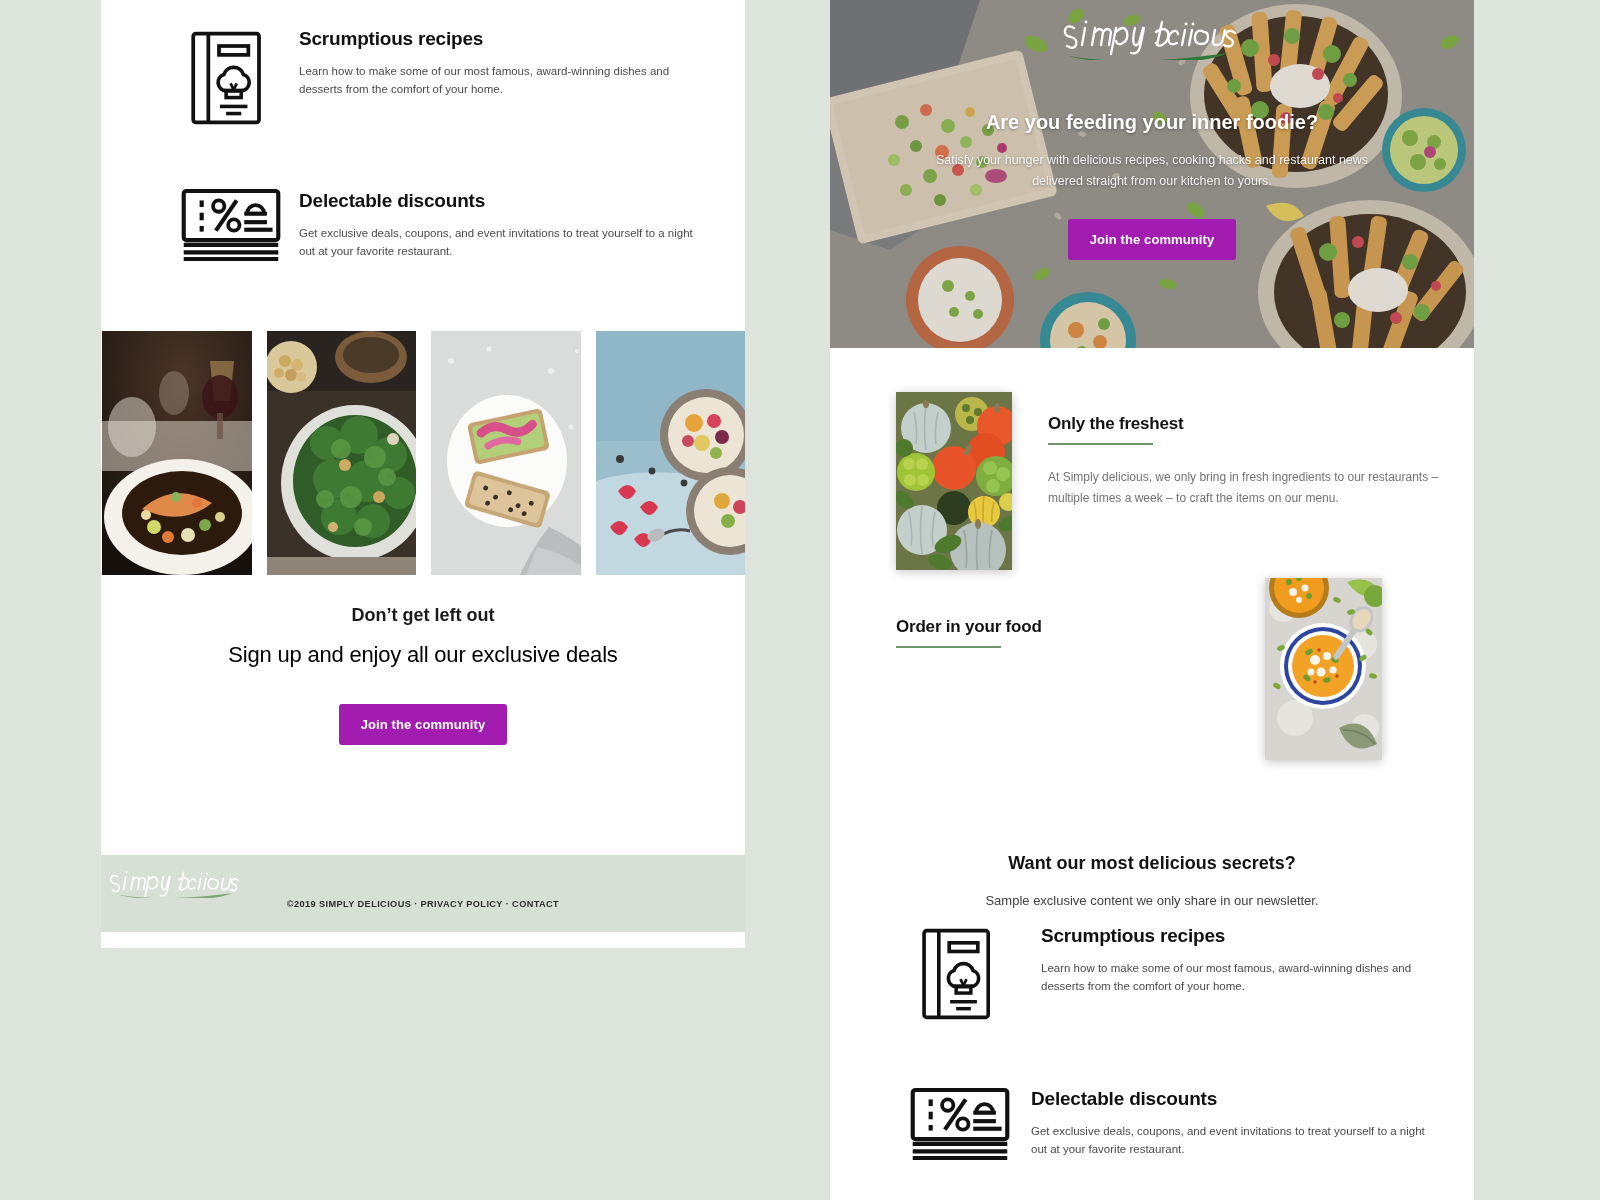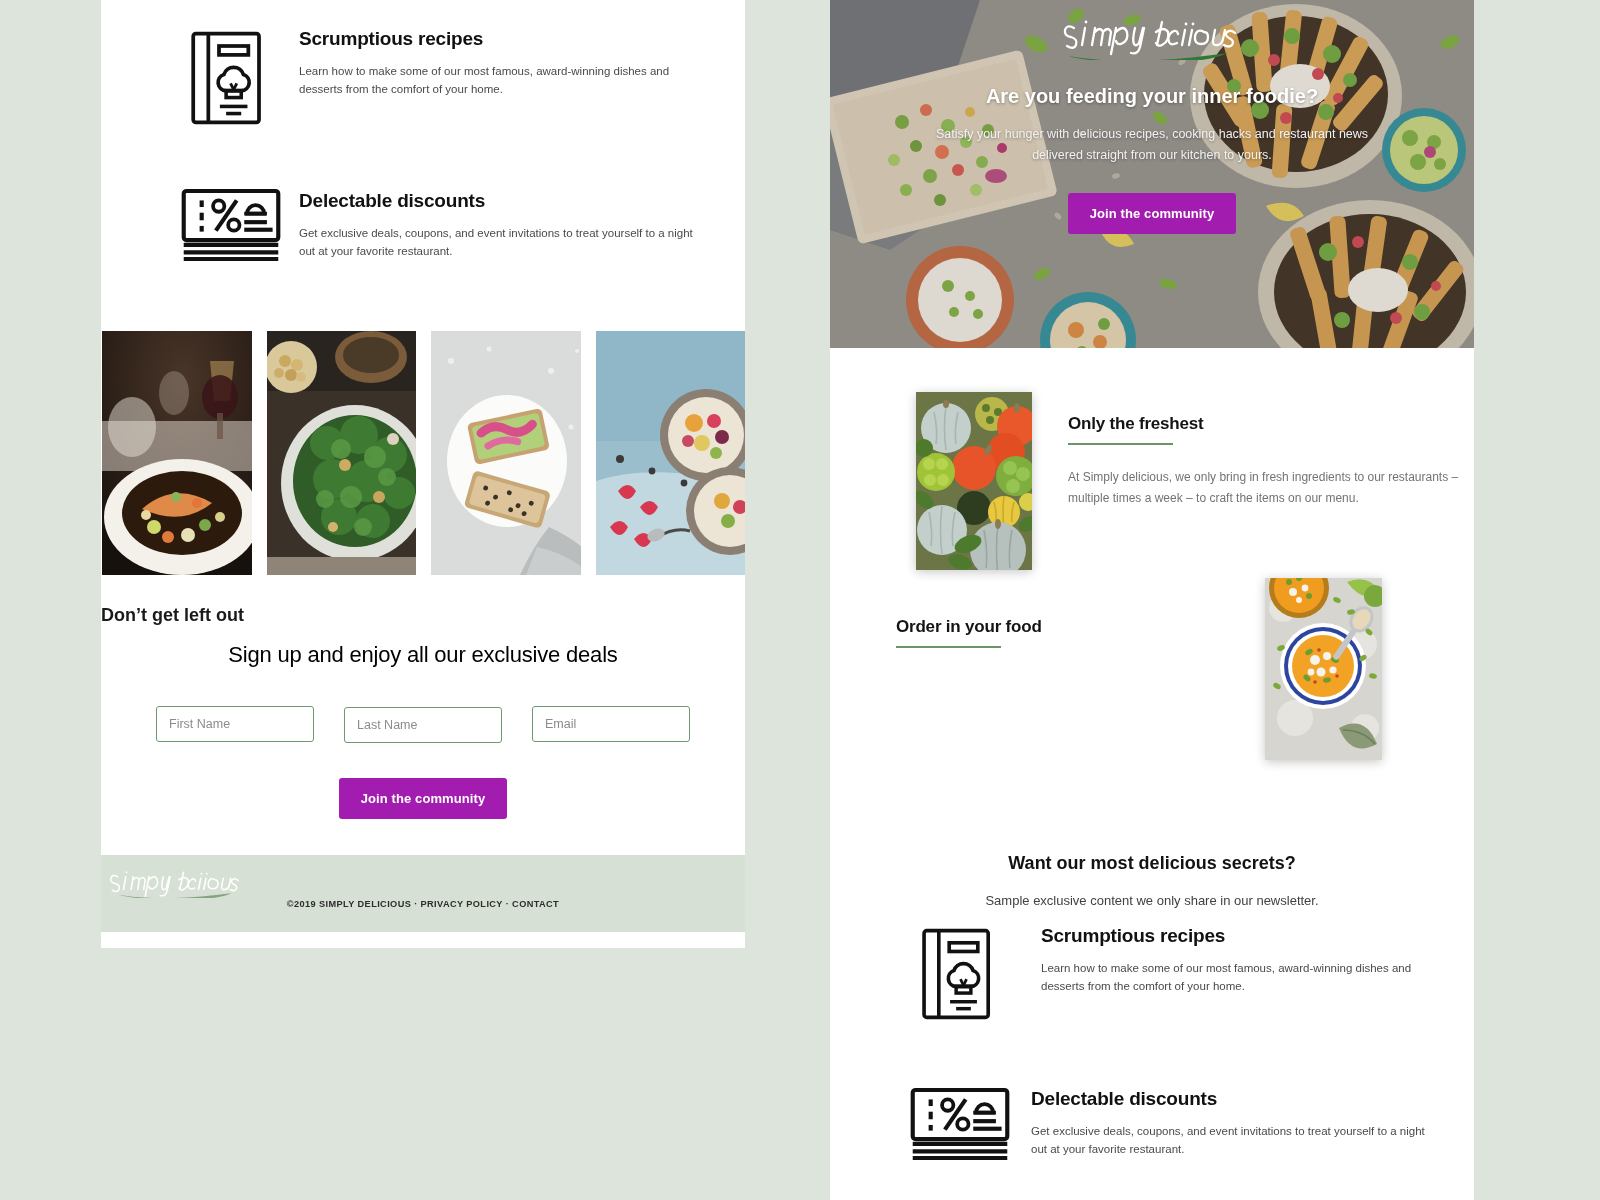--- a/index.html
+++ b/index.html
@@ -42,21 +42,21 @@
     position: absolute; left: 0; top: 331px;
     width: 644px; height: 244px;
     display: flex; gap: 15px;
   }
   .gallery-item { width: 161px; height: 244px; overflow: hidden; position: relative; }
   .gallery-item:first-child { margin-left: 1px; }
 
   
   .signup { position: absolute; left: 0; top: 605px; width: 644px; }
   .signup-kicker {
-    text-align: left; font-size: 18px; font-weight: bold; color: #1a1a1a;
+    text-align: center; font-size: 18px; font-weight: bold; color: #1a1a1a;
   }
   .signup-headline {
     text-align: center; font-size: 22px; font-weight: 400; color: #000000;
     margin-top: 16px; letter-spacing: -0.2px;
   }
   .fields {
     display: flex; justify-content: center; gap: 30px;
     margin-top: 38px;
   }
   .field {
@@ -108,36 +108,35 @@
     background: #8b8884;
   }
   .hero-photo { position: absolute; inset: 0; }
   .hero-inner {
     position: relative; z-index: 5;
     width: 100%; height: 100%;
     display: flex; flex-direction: column; align-items: center;
   }
   .hero-logo { margin-top: 14px; height: 46px; }
   .hero-title {
-    margin-top: 25px;
+    margin-top: 51px;
     font-size: 20px; font-weight: bold; color: #ffffff;
     text-shadow: 0 1px 3px rgba(0,0,0,.35);
   }
   .hero-sub {
     margin-top: 16px; width: 470px; text-align: center;
     font-size: 12.5px; line-height: 21px; color: #f2f2f2;
     text-shadow: 0 1px 3px rgba(0,0,0,.35);
   }
   .hero .btn-primary { margin-top: 27px; }
 
   
   .sec-fresh {
     position: absolute; left: 0; top: 392px; width: 620px;
     display: flex;
-    margin-left: 20px;
   }
   .fresh-img {
     width: 116px; height: 178px; margin-left: 66px; flex: 0 0 auto;
     box-shadow: 0 2px 10px rgba(0,0,0,0.22);
     overflow: hidden; position: relative;
   }
   .fresh-body { margin-left: 36px; width: 420px; padding-top: 22px; }
   .sec-heading {
     font-size: 17px; font-weight: bold; color: #141414;
     display: inline-block; letter-spacing: -0.2px;
@@ -365,25 +364,20 @@
               <circle cx="56" cy="140" r="3.4"></circle>
             <circle cx="88" cy="152" r="3.4"></circle>
           </g>
         </svg>
       </div>
     </div>
 
     <div class="signup">
       <div class="signup-kicker">Don’t get left out</div>
       <div class="signup-headline">Sign up and enjoy all our exclusive deals</div>
-      <div class="fields">
-        <input class="field" type="text" placeholder="First Name" style="">
-        <input class="field f2" type="text" placeholder="Last Name" style="">
-        <input class="field" type="email" placeholder="Email" style="">
-      </div>
       <button class="btn-primary">Join the community</button>
     </div>
 
     <div class="footer">
       <div class="footer-logo">
         <svg viewBox="0 0 200 42" width="150" height="32">
           <g fill="none" stroke="#ffffff" stroke-width="2.1" stroke-linecap="round" stroke-linejoin="round">
             <path d="M22 14 q-7 -4 -9 2 q-1 6 6 7 q7 2 5 8 q-2 5 -9 1"></path>
             <path d="M33 14 l-3 17"></path>
               <circle cx="34" cy="8" r="1.2" fill="#fff" stroke="none"></circle>

